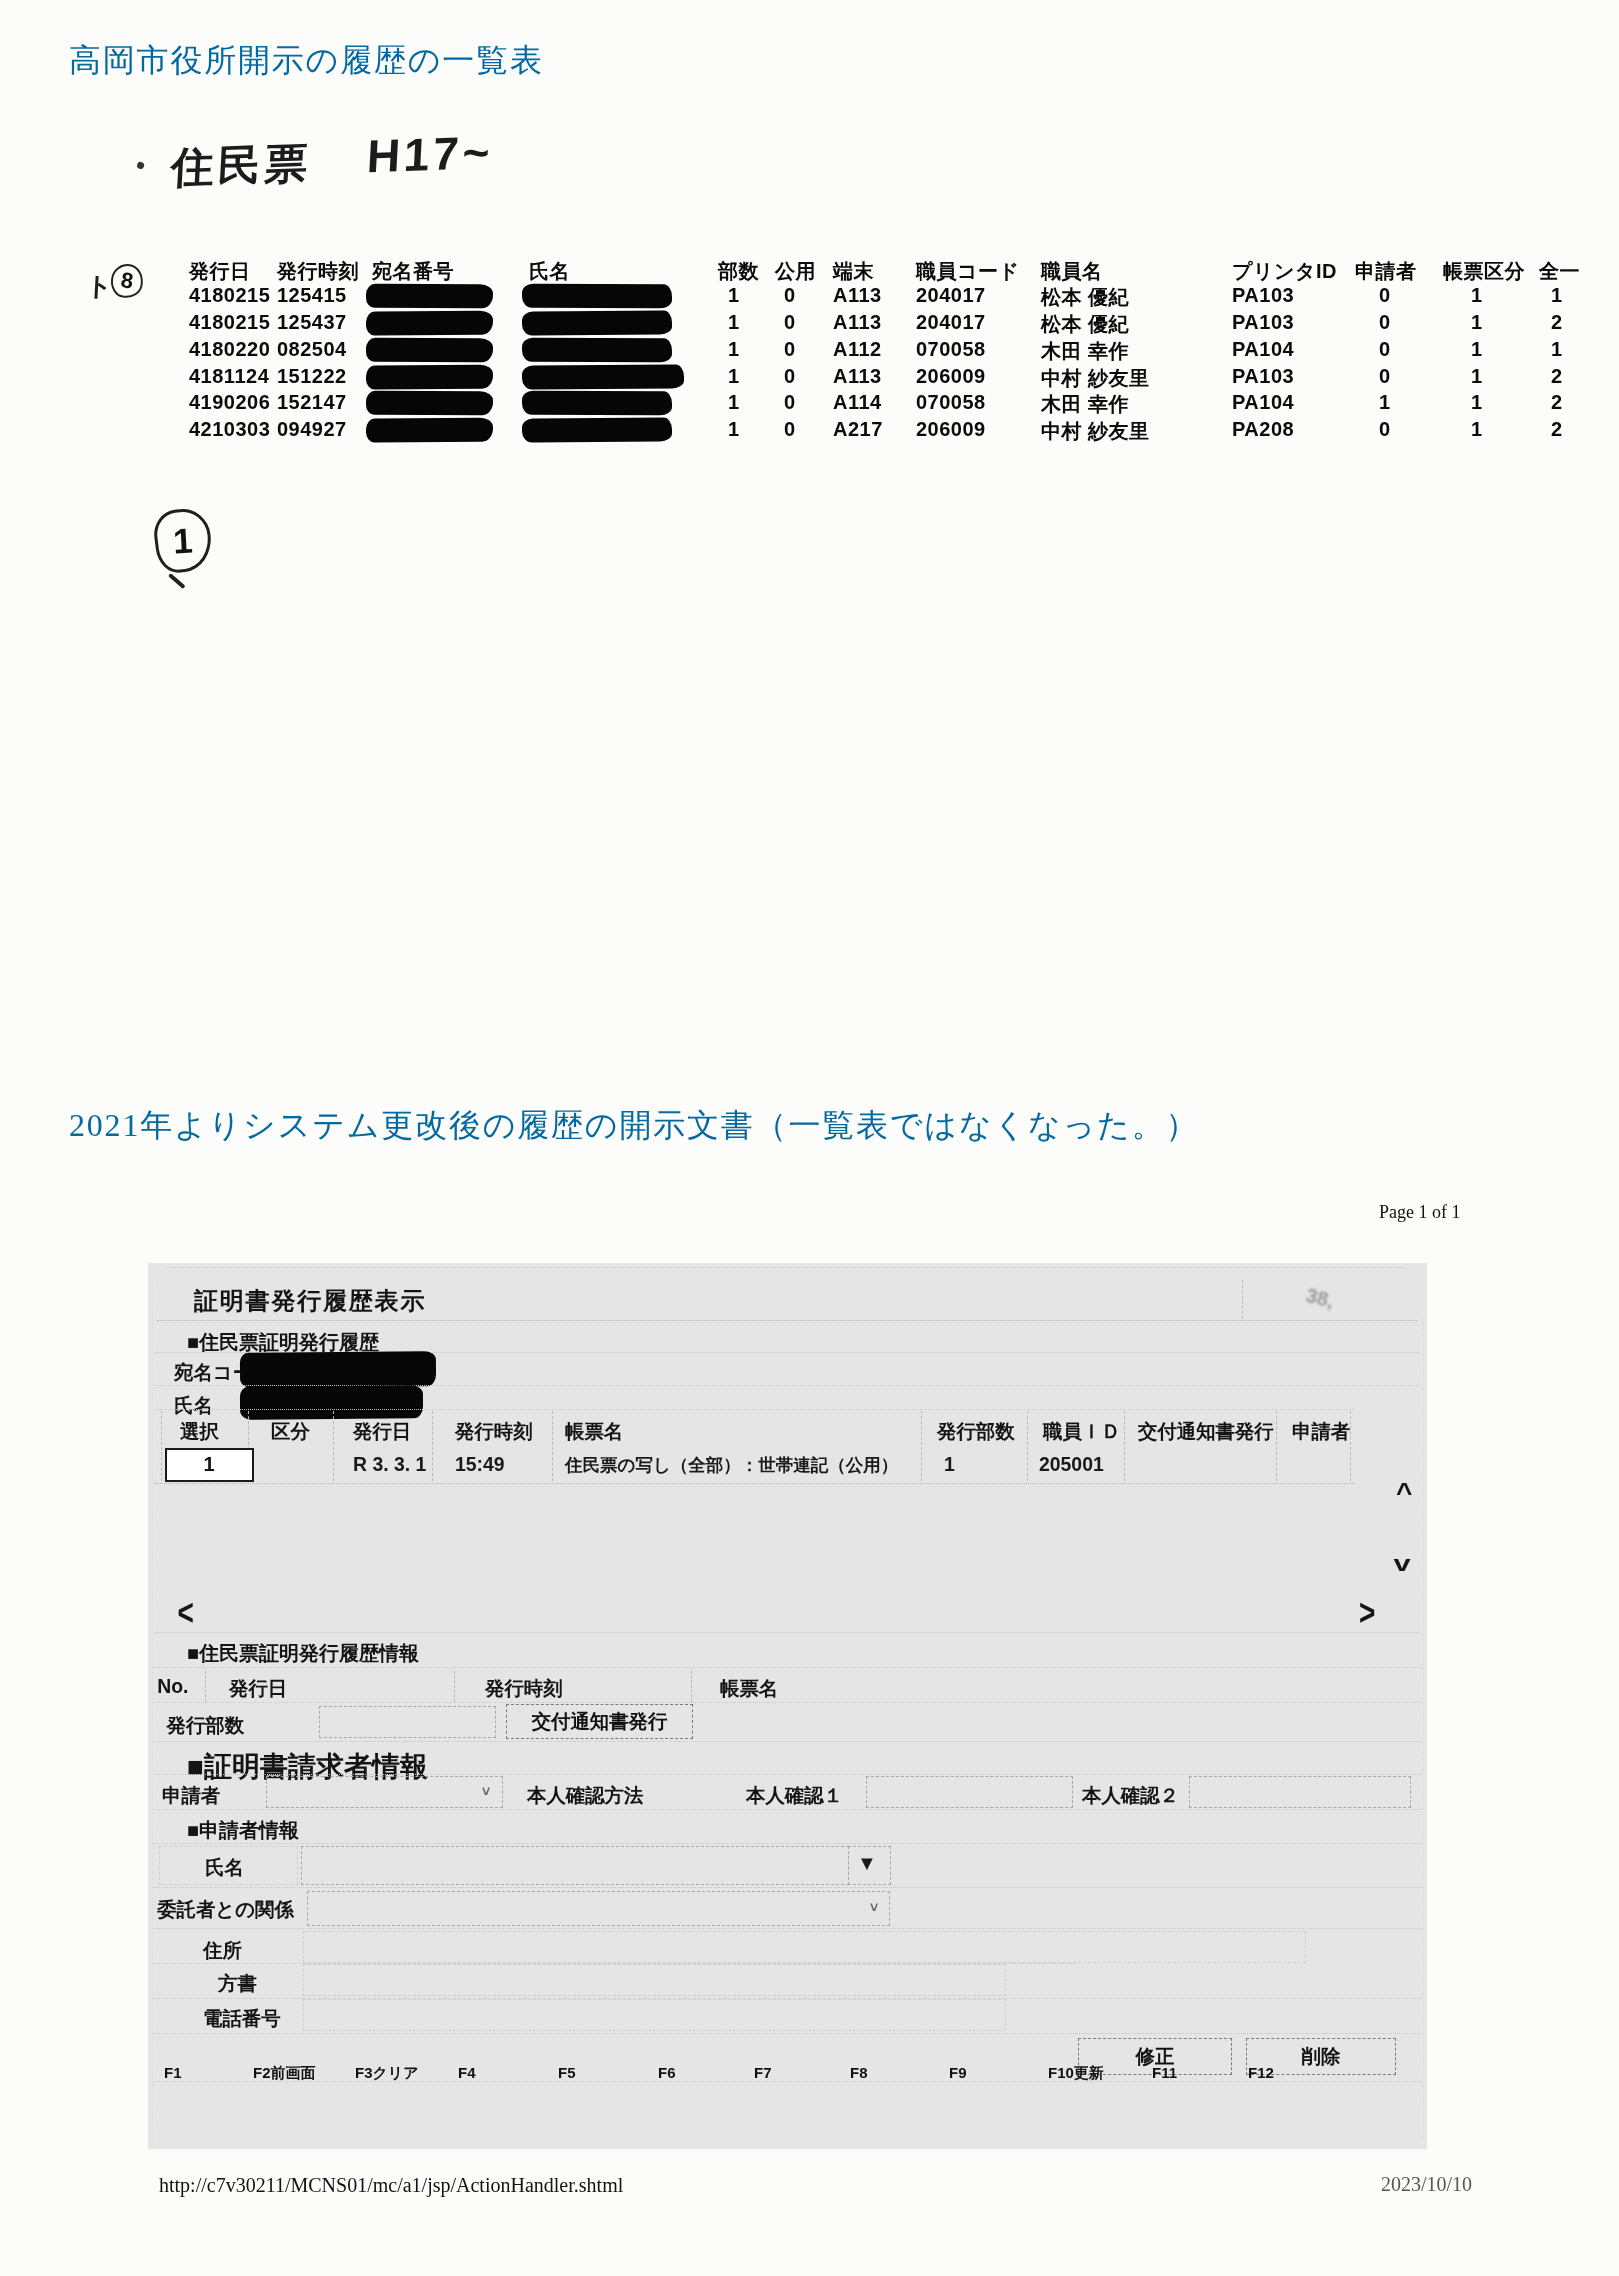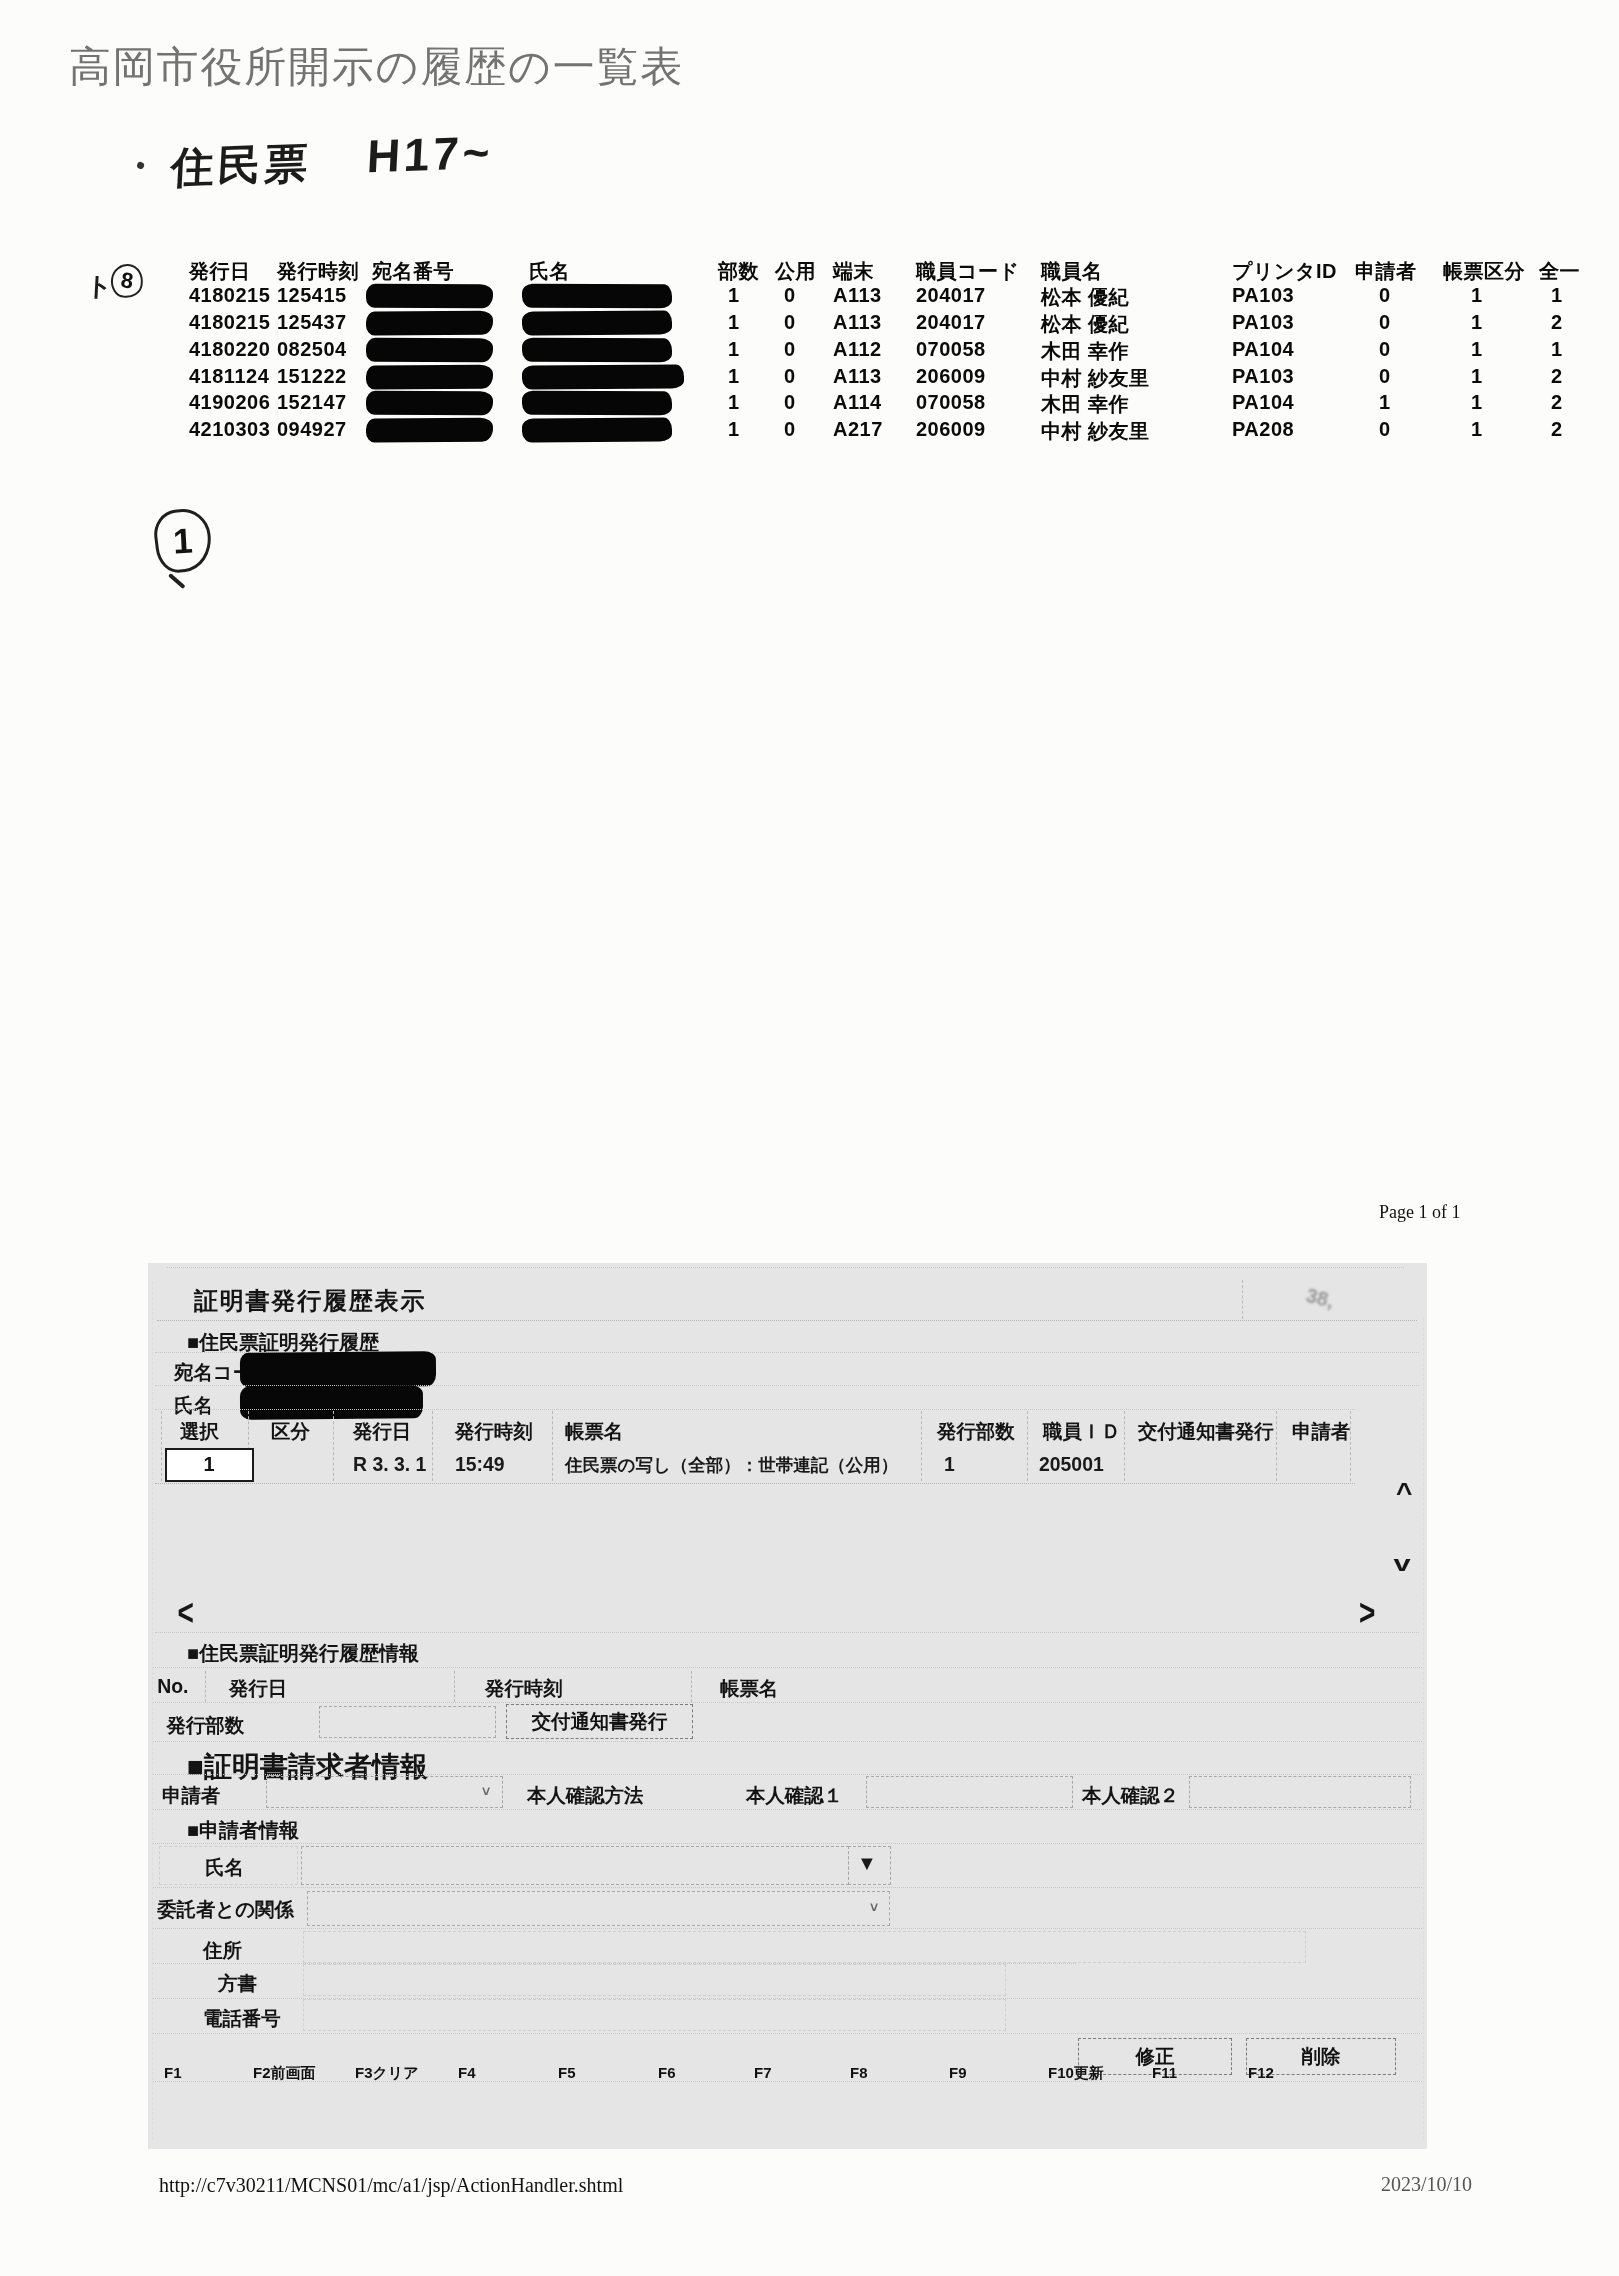--- a/index.html
+++ b/index.html
@@ -2,21 +2,21 @@
 <html style="font-size:14.8px"><head>
 <meta charset="utf-8">
 <style>
   html,body{margin:0;padding:0;background:#e8e8e8;}
   .canvas{position:relative;width:1620px;height:2277px;background:#fcfcfa;overflow:hidden;
           font-family:"Liberation Sans","DejaVu Sans",sans-serif;color:#121212;}
   .abs{position:absolute;}
   .serif{font-family:"Liberation Serif","DejaVu Serif",serif;}
   .nowrap{white-space:nowrap;}
   
-  .doc-title{font-size:42px;letter-spacing:1.8px;color:#737373;}
+  .doc-title{font-size:32px;letter-spacing:1.8px;color:#0369a1;}
   
   .hw{font-weight:700;color:#1c1c1c;transform:rotate(-2deg) skewX(-5deg);letter-spacing:3.7px;}
   .circ8{border:2.8px solid #222;border-radius:52% 48% 55% 45%/50% 55% 45% 52%;width:28px;height:29.5px;
          display:flex;align-items:center;justify-content:center;font-weight:700;font-size:22px;transform:rotate(8deg);}
   .circ1{width:50px;height:57px;border:3.7px solid #1f1f1f;border-radius:46% 54% 58% 42%/44% 50% 60% 46%;
          display:flex;align-items:center;justify-content:center;transform:rotate(-7deg);}
   .circ1 span{font-size:35px;font-weight:700;transform:rotate(4deg);}
   .circ1::after{content:"";position:absolute;left:3.7px;bottom:-13px;width:20px;height:3.7px;background:#222;
                 transform:rotate(48deg);border-radius:2.8px;}
   
@@ -170,20 +170,21 @@
     <span class="c10">PA208</span>
     <span class="c11">0</span>
     <span class="c12">1</span>
     <span class="c13">2</span>
   </div>
 
   <div class="abs circ1" style="left:155px;top:509px;">
     <span>1</span>
   </div>
 
+  <div class="abs serif doc-title nowrap" style="left:69px;top:1104px;">2021年よりシステム更改後の履歴の開示文書（一覧表ではなくなった。）</div>
 
   <div class="abs serif nowrap" style="left:1379px;top:1202px;font-size:18px;">Page 1 of 1</div>
 
   <div class="ui">
 
     <div class="vdash" style="left:3.7px;top:18.5px;height:858px;border-color:#ddd;"></div>
     <div class="vdash" style="left:1275px;top:55px;height:821px;border-color:#ddd;"></div>
     <div class="noise" style="left:18.5px;top:3.7px;width:1237px;"></div>
 
     <div class="ul" style="left:46px;top:22px;font-size:24px;letter-spacing:1.8px;">証明書発行履歴表示</div>

